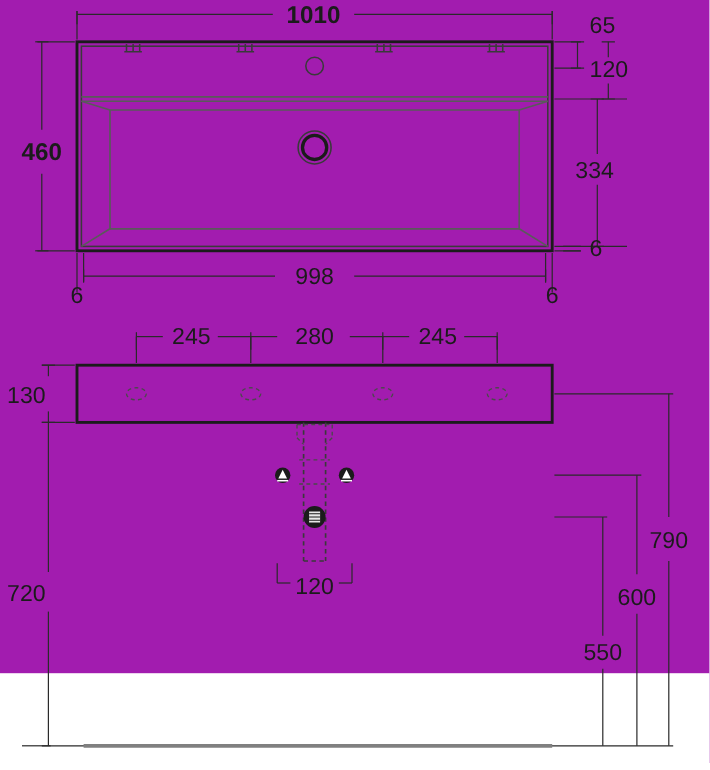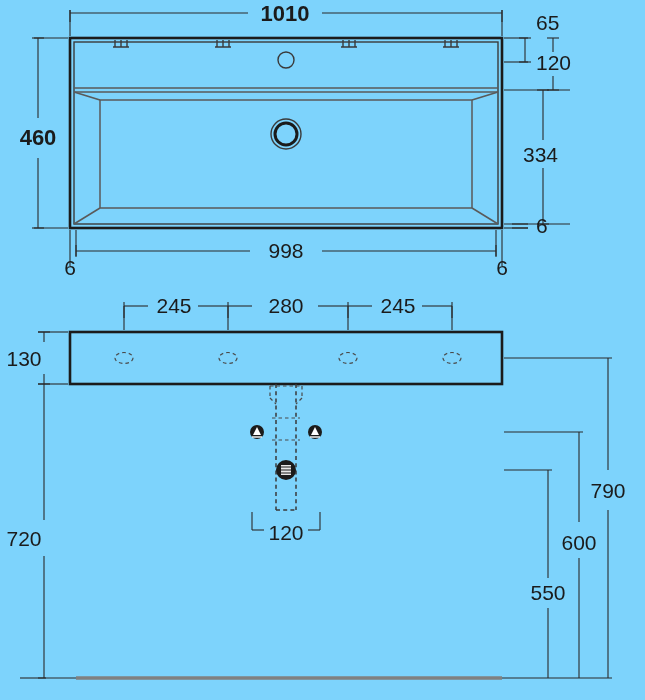--- a/index.html
+++ b/index.html
@@ -1,18 +1,18 @@
 <!DOCTYPE html>
 <html><head>
 <meta charset="utf-8">
 <style>
   html,body{margin:0;padding:0;background:#ffffff;}
   body{width:645px;height:700px;overflow:hidden;
        font-family:"Liberation Sans","DejaVu Sans",sans-serif;}
-  #sheet{position:relative;width:645px;height:700px;background:#7dd3fc;}
+  #sheet{position:relative;width:645px;height:612px;background:#a21caf;}
   svg{display:block;}
   .dimtxt{font-family:"Liberation Sans","DejaVu Sans",sans-serif;
           font-size:21px;fill:#1b1b1b;}
   .dimtxt.bold{font-weight:700;font-size:22px;}
 </style>
 </head>
 <body>
 
 <div id="sheet">
 <svg width="645" height="700" viewBox="0 0 645 700">

